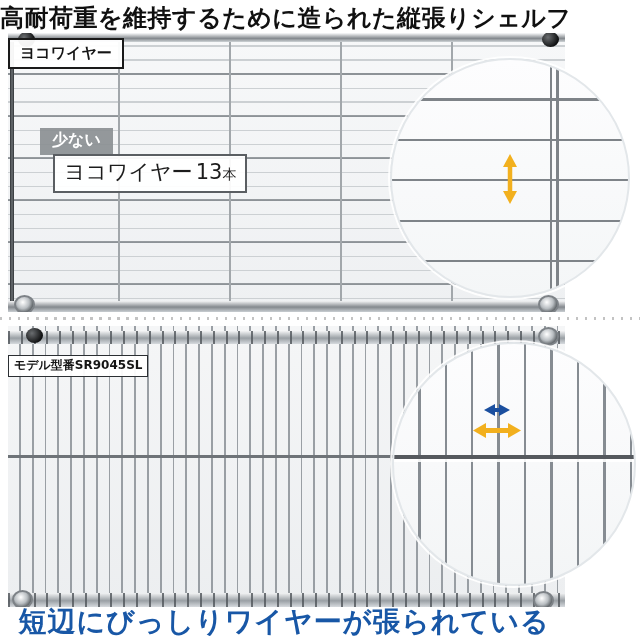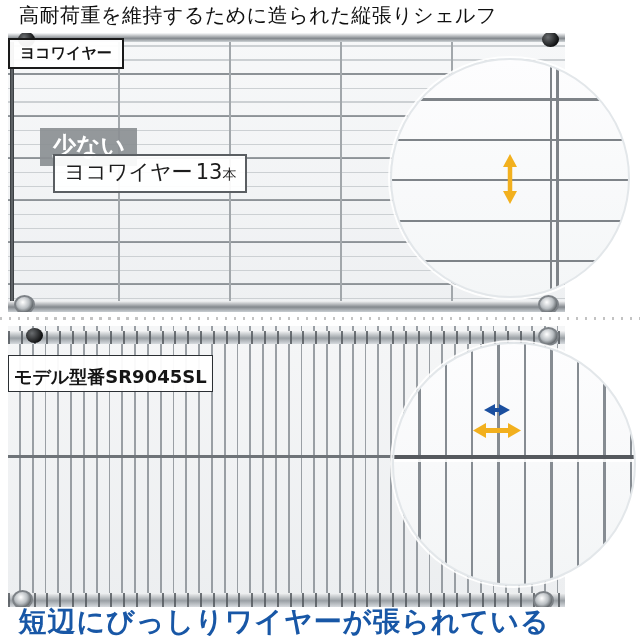--- a/index.html
+++ b/index.html
@@ -3,21 +3,21 @@
 <meta charset="utf-8">
 <style>
   html,body{margin:0;padding:0;background:#ffffff;}
   #stage{
     position:relative;width:640px;height:640px;background:#ffffff;
     overflow:hidden;font-family:"DejaVu Sans","Liberation Sans",sans-serif;
   }
   
   .page-title{
     position:absolute;top:2px;left:0;width:516px;text-align:center;
-    font-size:20px;font-weight:normal;color:#101010;letter-spacing:.5px;white-space:nowrap;
+    font-size:24px;font-weight:bold;color:#101010;letter-spacing:.5px;white-space:nowrap;
   }
   .footer-caption{
     position:absolute;top:603px;left:0;width:568px;text-align:center;
     font-size:28px;font-weight:bold;color:#1857a6;letter-spacing:1px;white-space:nowrap;
   }
   
   .shelf-photo{position:absolute;left:8px;width:557px;overflow:hidden;}
   #top-photo{
     top:33px;height:279px;
     background:
@@ -66,35 +66,35 @@
       linear-gradient(#fdfdfe,#f3f5f6);}
   .mag-vwire-pair{position:absolute;top:0;bottom:0;left:158px;width:9px;
     background:linear-gradient(90deg,#7e8388 0 2.5px,transparent 2.5px 6.5px,#7e8388 6.5px 9px);}
   .mag-hwire{position:absolute;left:0;width:100%;top:111px;height:3.5px;background:#55595e;
     box-shadow:0 3px 0 rgba(255,255,255,.9);}
   .arrow-icon{position:absolute;}
   
   .plate{position:absolute;background:rgba(255,255,255,.95);color:#151515;box-sizing:border-box;}
   #similar-product-label{left:8px;top:38px;border:2px solid #1a1a1a;
     font-size:15px;font-weight:600;padding:4px 10px;white-space:nowrap;}
-  .qty-badge{position:absolute;color:#ffffff;font-weight:bold;font-size:24px;
+  .qty-badge{position:absolute;color:#ffffff;font-weight:bold;font-size:16px;
     padding:2px 12px 4px;white-space:nowrap;}
   #few-badge{left:40px;top:128px;background:rgba(139,143,147,.92);}
   #many-badge{left:43px;top:441px;background:rgba(38,41,44,.9);}
   .counts-box{position:absolute;background:rgba(255,255,255,.93);border:2px solid #5a5e62;
     padding:3px 9px 5px;font-size:21px;color:#1c1c1c;line-height:1.3;white-space:nowrap;}
   #top-counts{left:53px;top:154px;}
   #bottom-counts{left:57px;top:464px;}
   .counts-box .num{display:inline-block;min-width:30px;text-align:right;}
   .counts-box .unit{font-size:14px;}
   .red{color:#cc1111;font-weight:bold;}
   #brand-badge{position:absolute;left:8px;top:332px;background:#1d327f;color:#ffffff;
     font-size:14.5px;font-weight:bold;padding:3px 9px 4px;white-space:nowrap;}
-  #model-label{left:8px;top:355px;border:1.5px solid #2b2f33;font-size:18px;
-    font-weight:600;padding:9px 5px 2px;white-space:nowrap;}
+  #model-label{left:8px;top:355px;border:1.5px solid #2b2f33;font-size:12px;
+    font-weight:600;padding:1px 5px 2px;white-space:nowrap;}
   
   #dotted-divider{position:absolute;left:0;top:317px;width:640px;height:3px;
     background:repeating-linear-gradient(90deg,#c3c3c3 0 2.5px,transparent 2.5px 9px);}
 </style>
 </head>
 <body>
 
 <div id="stage">
 
   <div class="page-title">高耐荷重を維持するために造られた縦張りシェルフ</div>

